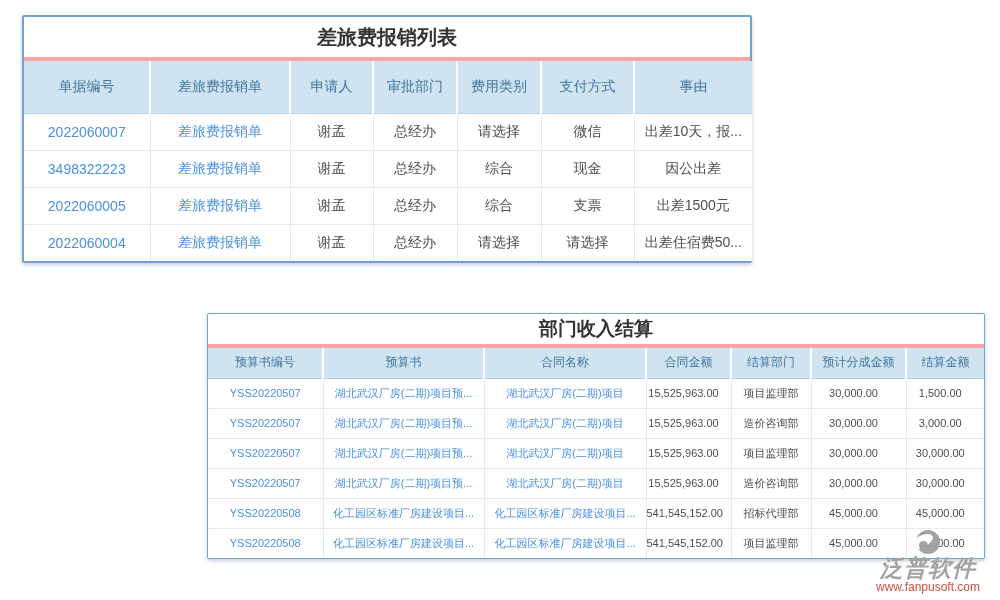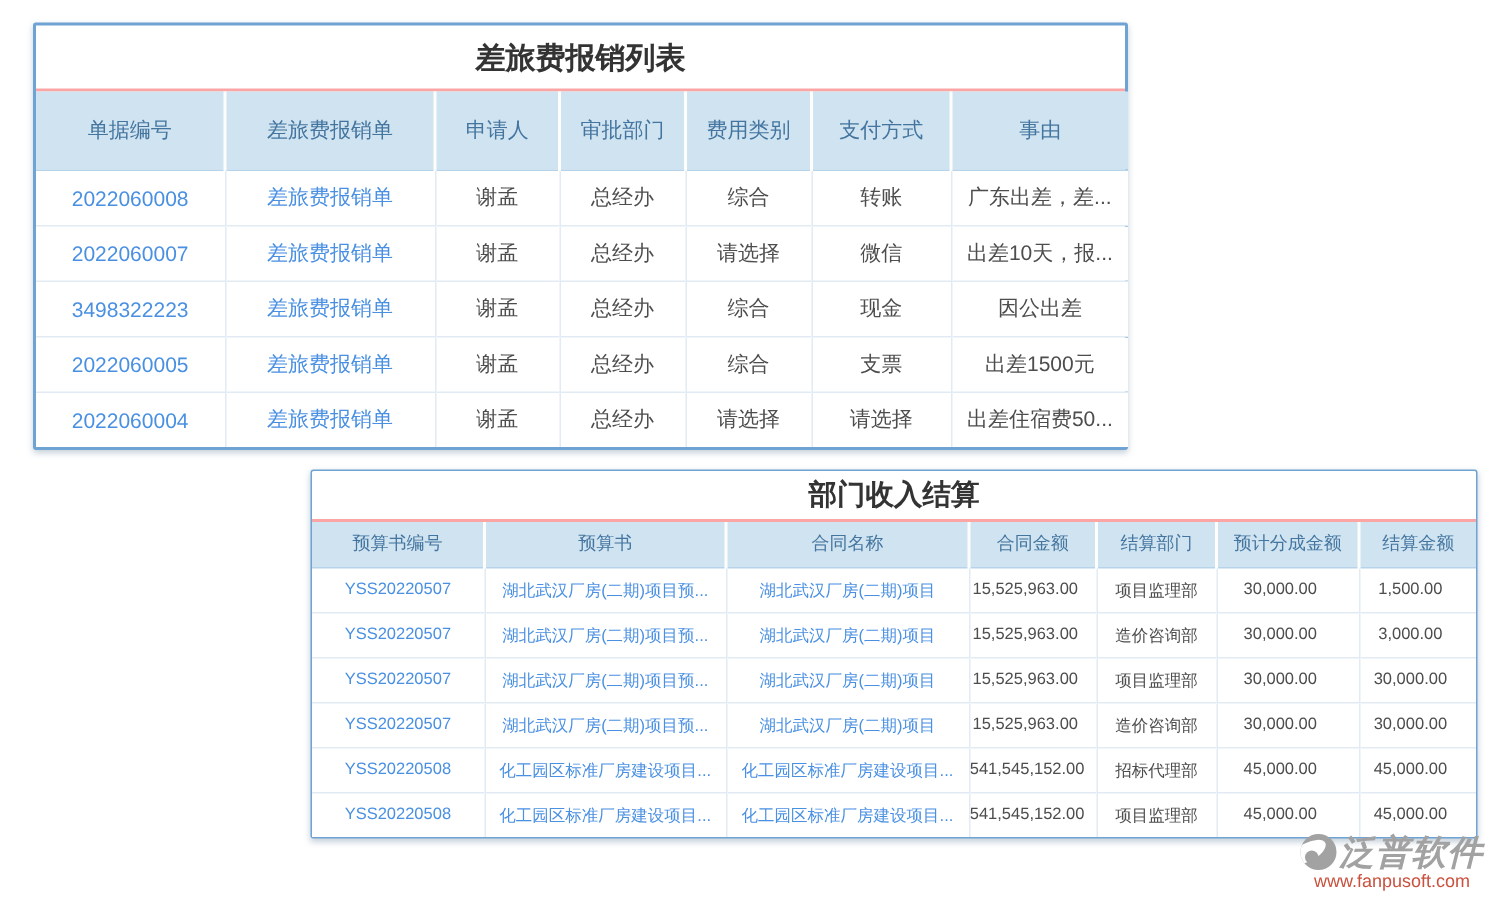--- a/index.html
+++ b/index.html
@@ -14,21 +14,21 @@
     position: absolute;
     background: #ffffff;
     border: 2px solid #6FA3D3;
     border-radius: 2px;
     box-shadow: 0 2px 4px rgba(90,120,150,0.35);
   }
   .panel-title {
     text-align: center;
     color: #333333;
     font-weight: bold;
-    border-bottom: 2px solid #fca5a5;
+    border-bottom: 4px solid #fca5a5;
     display: flex; align-items: center; justify-content: center;
   }
   table { border-collapse: collapse; table-layout: fixed; width: 100%; }
   th {
     background: #CFE3F1;
     color: #44759F;
     font-weight: normal;
     text-align: center;
     border-left: 2px solid #FDFDFD;
     border-bottom: 1px solid #B7D3EA;
@@ -61,21 +61,21 @@
   td.num { text-align: center; padding-right: 10px; }
 
   
   .watermark {
     position: absolute;
     right: 6px; bottom: 6px;
     width: 132px;
     text-align: center;
     line-height: 1.05;
   }
-  .wm-row { display: flex; align-items: center; justify-content: center; gap: 2px; }
+  .wm-row { display: flex; align-items: center; justify-content: center; gap: 2px; flex-direction: column; }
   .wm-icon {
     width: 24px; height: 24px;
     border-radius: 50%;
     background: #A2A2A2;
     position: relative;
     overflow: hidden;
     flex: 0 0 auto;
   }
   .wm-icon::after {
     content: "";
@@ -129,29 +129,20 @@
           <th>差旅费报销单</th>
           <th>申请人</th>
           <th>审批部门</th>
           <th>费用类别</th>
           <th>支付方式</th>
           <th>事由</th>
         </tr>
       </thead>
       <tbody>
         <tr>
-          <td><a class="link">2022060008</a></td>
-          <td><a class="link">差旅费报销单</a></td>
-          <td>谢孟</td>
-          <td>总经办</td>
-          <td>综合</td>
-          <td>转账</td>
-          <td>广东出差，差...</td>
-        </tr>
-        <tr>
           <td><a class="link">2022060007</a></td>
           <td><a class="link">差旅费报销单</a></td>
           <td>谢孟</td>
           <td>总经办</td>
           <td>请选择</td>
           <td>微信</td>
           <td>出差10天，报...</td>
         </tr>
         <tr>
           <td><a class="link">3498322223</a></td>

